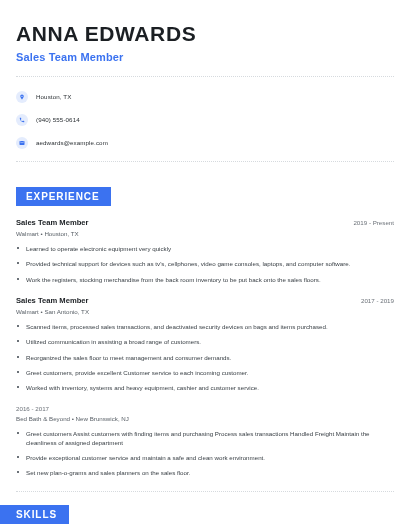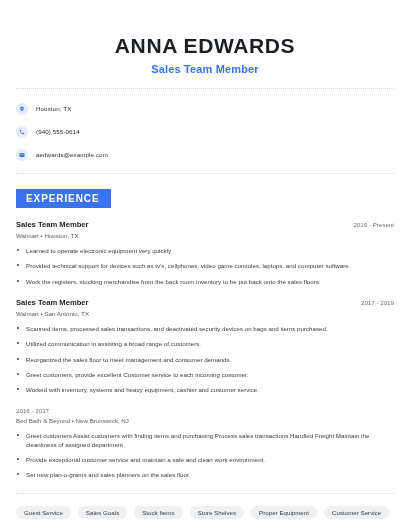--- a/index.html
+++ b/index.html
@@ -17,22 +17,21 @@
   .page {
     width: 410px;
     height: 530px;
     position: relative;
     box-sizing: border-box;
     padding: 0 16px;
   }
 
   
   .header {
-    text-align: center;
-    padding-top: 34px;
+    padding-top: 22px;
   }
   .name {
     font-size: 21px;
     font-weight: bold;
     letter-spacing: 0.6px;
     color: #1b1f23;
     line-height: 1.15;
   }
   .job-title {
     font-size: 11px;
@@ -69,21 +68,21 @@
     margin-right: 8px;
   }
   .contact-icon svg { display: block; }
   .contact-text {
     font-size: 6.2px;
     color: #2b3034;
     letter-spacing: 0.1px;
   }
 
   
-  .section { margin-top: 14px; }
+  .section { margin-top: 24px; }
   .section-badge {
     display: inline-block;
     background: #3b72f0;
     color: #ffffff;
     font-size: 10px;
     font-weight: bold;
     letter-spacing: 0.9px;
     padding: 4px 12px 4px 10px;
   }
   .skills-section .section-badge {
@@ -238,20 +237,21 @@
         <li>Greet customers Assist customers with finding items and purchasing Process sales transactions Handled Freight Maintain the cleanliness of assigned department</li>
         <li>Provide exceptional customer service and maintain a safe and clean work environment.</li>
         <li>Set new plan-o-grams and sales planners on the sales floor.</li>
       </ul>
     </div>
   </div>
 
   <div class="divider" style="margin-top:13px;"></div>
 
   <div class="section skills-section" style="margin-top:12px;">
+    <div class="section-badge">SKILLS</div>
     <div class="skills-list">
       <span class="skill-chip">Guest Service</span>
       <span class="skill-chip">Sales Goals</span>
       <span class="skill-chip">Stock Items</span>
       <span class="skill-chip">Store Shelves</span>
       <span class="skill-chip">Proper Equipment</span>
       <span class="skill-chip">Customer Service</span>
 
     </div>
   </div>

